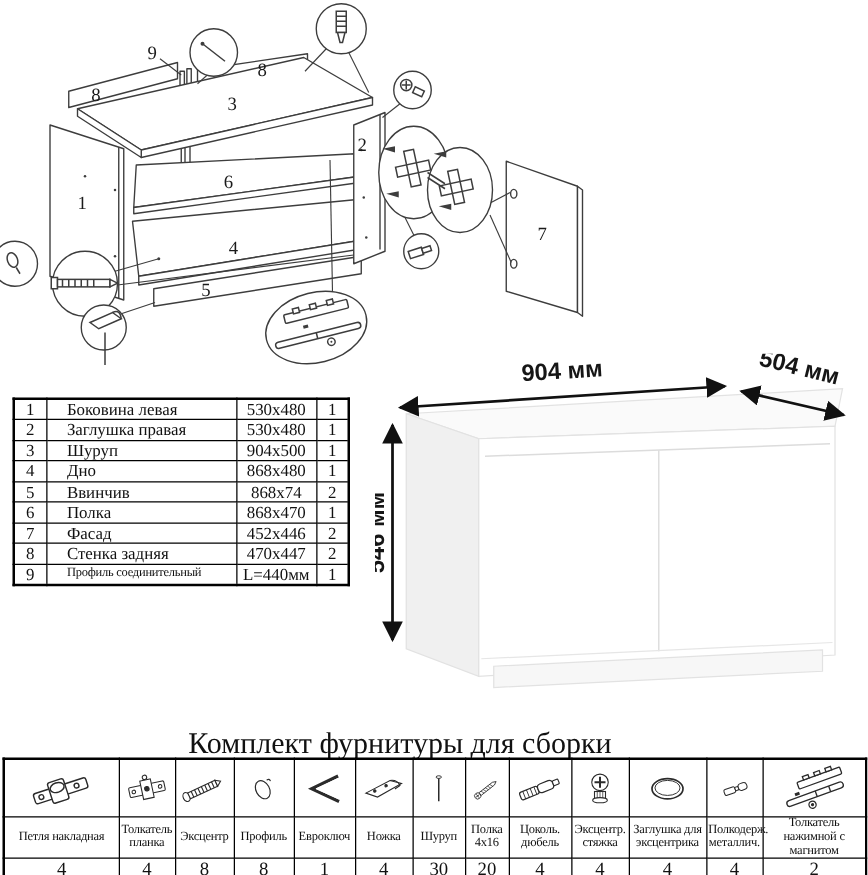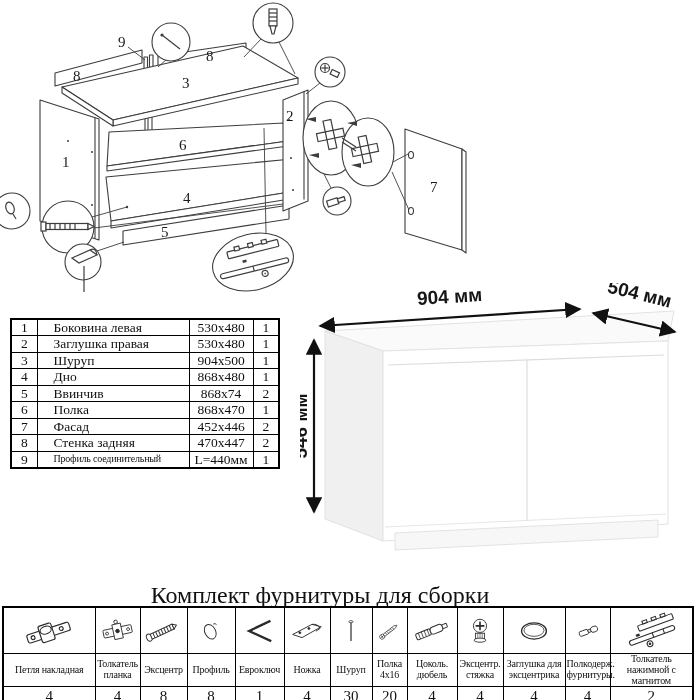--- a/index.html
+++ b/index.html
@@ -419,21 +419,21 @@
       <td class="hw-name">Толкатель планка</td>
       <td class="hw-name">Эксцентр</td>
       <td class="hw-name">Профиль</td>
       <td class="hw-name">Евроключ</td>
       <td class="hw-name">Ножка</td>
       <td class="hw-name">Шуруп</td>
       <td class="hw-name">Полка 4x16</td>
       <td class="hw-name">Цоколь. дюбель</td>
       <td class="hw-name">Эксцентр. стяжка</td>
       <td class="hw-name">Заглушка для эксцентрика</td>
-      <td class="hw-name">Полкодерж. фурнитуры.</td>
+      <td class="hw-name">Полкодерж. металлич.</td>
       <td class="hw-name">Толкатель нажимной с магнитом</td>
     </tr>
     <tr>
       <td class="hw-qty">4</td>
       <td class="hw-qty">4</td>
       <td class="hw-qty">8</td>
       <td class="hw-qty">8</td>
       <td class="hw-qty">1</td>
       <td class="hw-qty">4</td>
       <td class="hw-qty">30</td>

